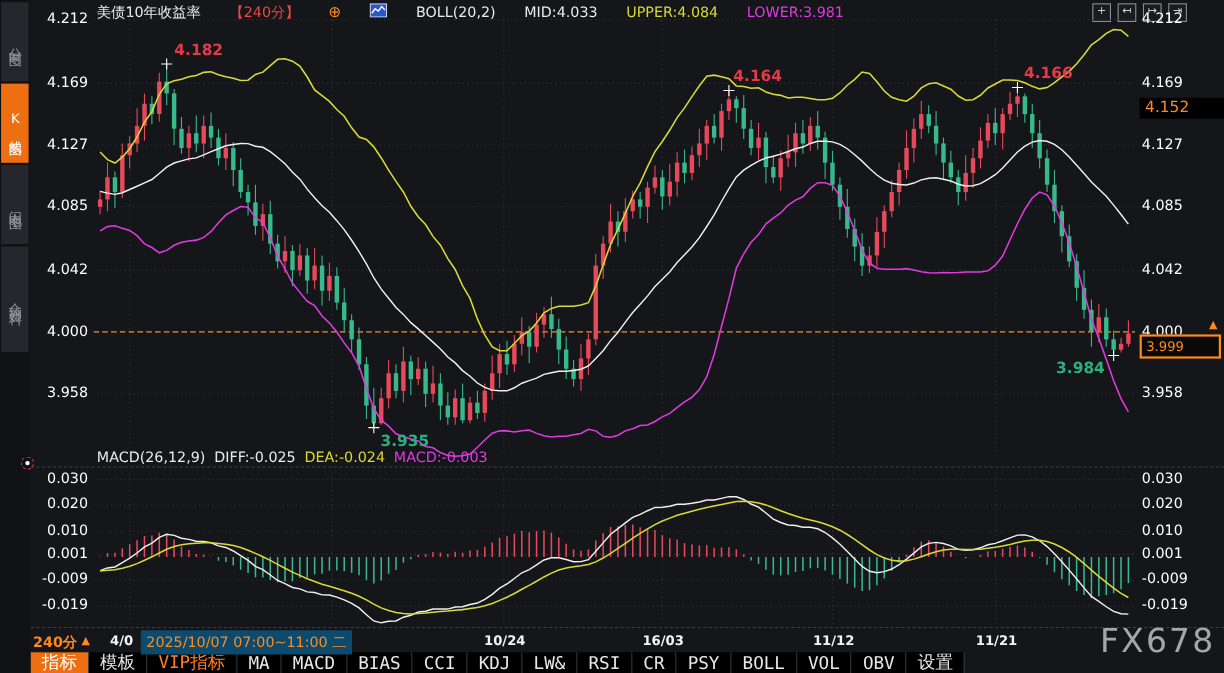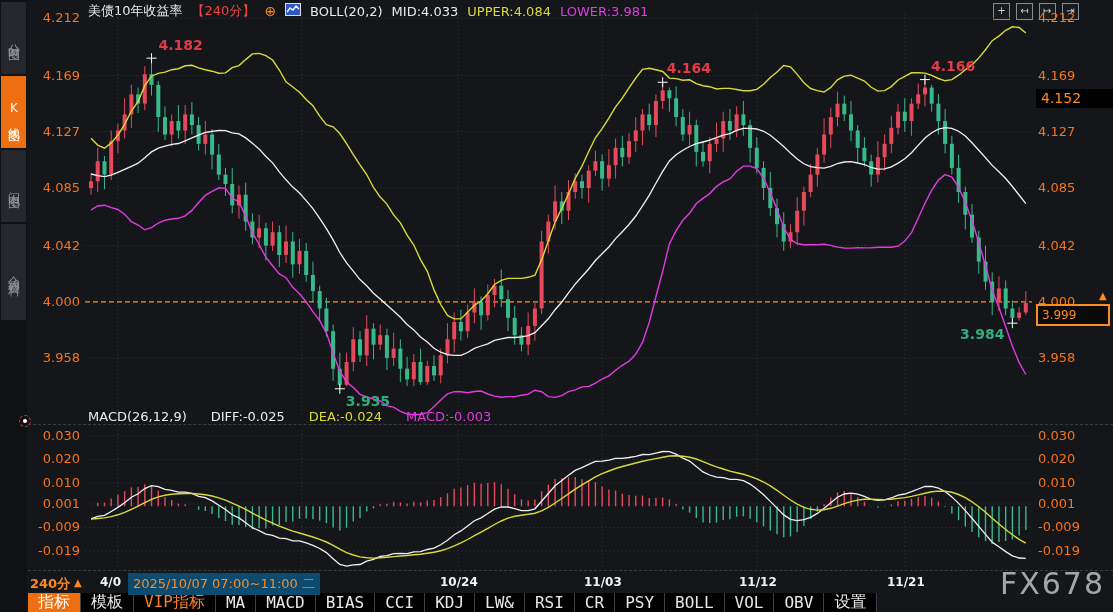--- a/index.html
+++ b/index.html
@@ -5,45 +5,45 @@
   html,body{margin:0;padding:0;background:#0a0b0d;}
   #app{position:relative;width:1113px;height:612px;background:#15161a;overflow:hidden;
        font-family:"DejaVu Sans",sans-serif;-webkit-font-smoothing:antialiased;}
   
   #sidebar{position:absolute;left:0;top:0;width:27px;height:612px;background:#101114;}
   .side-tab{position:absolute;left:1px;width:25px;display:flex;align-items:center;justify-content:center;
        writing-mode:vertical-rl;text-orientation:upright;letter-spacing:3px;font-size:12px;
        color:#8e949b;background:#25272c;cursor:pointer;}
   .side-tab.active{background:#ee6f12;color:#ffffff;}
   
-  #header{position:absolute;left:88px;top:2px;height:18px;display:flex;align-items:center;gap:9px;
+  #header{position:absolute;left:88px;top:2px;height:18px;display:flex;align-items:center;gap:26px;
        font-size:13px;white-space:nowrap;}
   .h-title{color:#e9ebee;}
   .h-period{color:#ef4444;}
   .h-plus{color:#ff8a1e;font-size:14px;}
   .h-white{color:#e9ebee;}
   .h-yellow{color:#d9d938;}
   .h-magenta{color:#e03ae0;}
   #win-icons{position:absolute;right:34px;top:3px;display:flex;gap:6px;}
   .win-ic{width:15px;height:15px;border:1px solid #878c93;color:#cfd3d8;font-size:10px;line-height:14px;
        text-align:center;background:#1a1b1f;cursor:pointer;}
   
   #price-chart{position:absolute;left:85px;top:8px;}
   #macd-chart{position:absolute;left:85px;top:428px;}
-  .axis-label{position:absolute;font-size:13px;color:#f97316;}
+  .axis-label{position:absolute;font-size:13px;color:#ffffff;}
   .axis-left{left:30px;width:50px;text-align:right;}
   .axis-right{left:1038px;width:70px;text-align:left;}
   
   #tag-last{position:absolute;left:1036px;top:89px;width:74px;height:19px;background:#000000;
        color:#ff8a1e;font-size:14px;line-height:19px;padding-left:5px;}
   #tag-current{position:absolute;left:1036px;top:304px;width:66px;height:18px;background:#0a0a0a;
        border:2px solid #ff8a1e;color:#ff8a1e;font-size:12px;line-height:18px;padding-left:4px;}
   #tag-arrow{position:absolute;left:1099px;top:290px;color:#ff8a1e;font-size:10px;}
   
-  #macd-header{position:absolute;left:88px;top:409px;display:flex;gap:24px;font-size:13px;white-space:nowrap;justify-content:center;}
+  #macd-header{position:absolute;left:88px;top:409px;display:flex;gap:8px;font-size:13px;white-space:nowrap;justify-content:center;}
   #alarm-icon{position:absolute;left:19px;top:415px;width:10px;height:10px;border:1px dashed #e03131;
        border-radius:50%;}
   #alarm-icon:after{content:"";position:absolute;left:3px;top:3px;width:4px;height:4px;border-radius:50%;background:#ffffff;}
   .sep-dash{position:absolute;left:28px;right:0;border-top:1px dashed #3a3d44;}
   
   #time-axis{position:absolute;left:0;top:572px;width:945px;height:20px;}
   #period-label{position:absolute;left:30px;top:3px;color:#ff8a1e;font-weight:bold;font-size:13px;}
   #period-arrow{position:absolute;left:74px;top:5px;color:#ff8a1e;font-size:10px;}
   .date-label{position:absolute;top:3px;color:#f2f3f5;font-weight:bold;font-size:12px;white-space:nowrap;}
   #bar-tooltip{position:absolute;left:128px;top:1px;background:#0c4a6e;color:#ff8a1e;font-size:13px;
@@ -603,21 +603,21 @@
       <polyline fill="none" stroke="#d9d938" stroke-width="1.4" points="6.0,91.1 12.7,90.5 19.5,89.9 26.2,88.6 32.9,86.8 39.6,84.4 46.4,81.3 53.1,78.2 59.8,74.7 66.5,71.3 73.3,68.8 80.0,67.3 86.7,66.3 93.4,65.8 100.2,65.5 106.9,65.5 113.6,66.0 120.3,66.8 127.1,68.0 133.8,69.8 140.5,72.2 147.2,75.1 154.0,78.1 160.7,81.4 167.4,85.1 174.1,88.6 180.9,92.1 187.6,95.1 194.3,98.1 201.0,100.6 207.8,103.1 214.5,105.0 221.2,107.0 227.9,109.0 234.7,111.3 241.4,114.0 248.1,117.3 254.8,121.2 261.6,124.6 268.3,127.0 275.0,128.9 281.7,129.7 288.5,130.1 295.2,129.7 301.9,129.3 308.6,128.6 315.4,128.0 322.1,127.5 328.8,126.8 335.5,126.2 342.3,125.2 349.0,124.2 355.7,122.7 362.5,120.6 369.2,117.8 375.9,114.9 382.6,111.5 389.4,107.7 396.1,104.1 402.8,100.4 409.5,96.5 416.3,93.0 423.0,90.2 429.7,88.3 436.4,87.2 443.2,86.3 449.9,85.2 456.6,82.8 463.3,79.3 470.1,75.0 476.8,70.5 483.5,65.9 490.2,61.2 497.0,56.9 503.7,52.8 510.4,48.9 517.1,45.7 523.9,43.0 530.6,40.5 537.3,38.5 544.0,36.7 550.8,35.0 557.5,33.3 564.2,31.9 570.9,30.6 577.7,29.2 584.4,28.0 591.1,27.7 597.8,28.2 604.6,29.2 611.3,31.0 618.0,33.6 624.7,36.3 631.5,38.9 638.2,41.0 644.9,43.1 651.6,44.7 658.4,46.3 665.1,48.3 671.8,50.8 678.6,54.0 685.3,57.9 692.0,62.3 698.7,67.2 705.5,72.0 712.2,76.2 718.9,79.3 725.6,81.3 732.4,82.1 739.1,81.7 745.8,80.3 752.5,78.1 759.3,75.7 766.0,73.6 772.7,72.1 779.4,71.3 786.2,71.3 792.9,71.5 799.6,71.6 806.3,71.3 813.1,70.4 819.8,69.6 826.5,68.4 833.2,66.9 840.0,65.2 846.7,63.8 853.4,63.1 860.1,63.2 866.9,64.3 873.6,66.5 880.3,69.7 887.0,73.8 893.8,78.8 900.5,84.3 907.2,90.3 913.9,96.0 920.7,101.5 927.4,106.7 934.1,111.4 940.8,115.2 "></polyline>
     </svg>
 
   <div id="time-axis">
     <span id="period-label">240分</span>
     <span id="period-arrow">▲</span>
     <span id="bar-tooltip">2025/10/07 07:00~11:00 二</span>
   <span class="date-label" style="left: 100px;">4/0</span>
       <span class="date-label" style="left: 305px;">5</span>
       <span class="date-label" style="left: 440px;">10/24</span>
-      <span class="date-label" style="left: 584px;">11/03</span>
+      <span class="date-label" style="left: 584px;">16/03</span>
       <span class="date-label" style="left: 739px;">11/12</span>
       <span class="date-label" style="left: 887px;">11/21</span>
     </div>
 
   <div id="watermark">FX678</div>
 
   <div id="toolbar">
       <div class="tb-item active">指标</div>
       <div class="tb-item">模板</div>
       <div class="tb-item vip">VIP指标</div>

